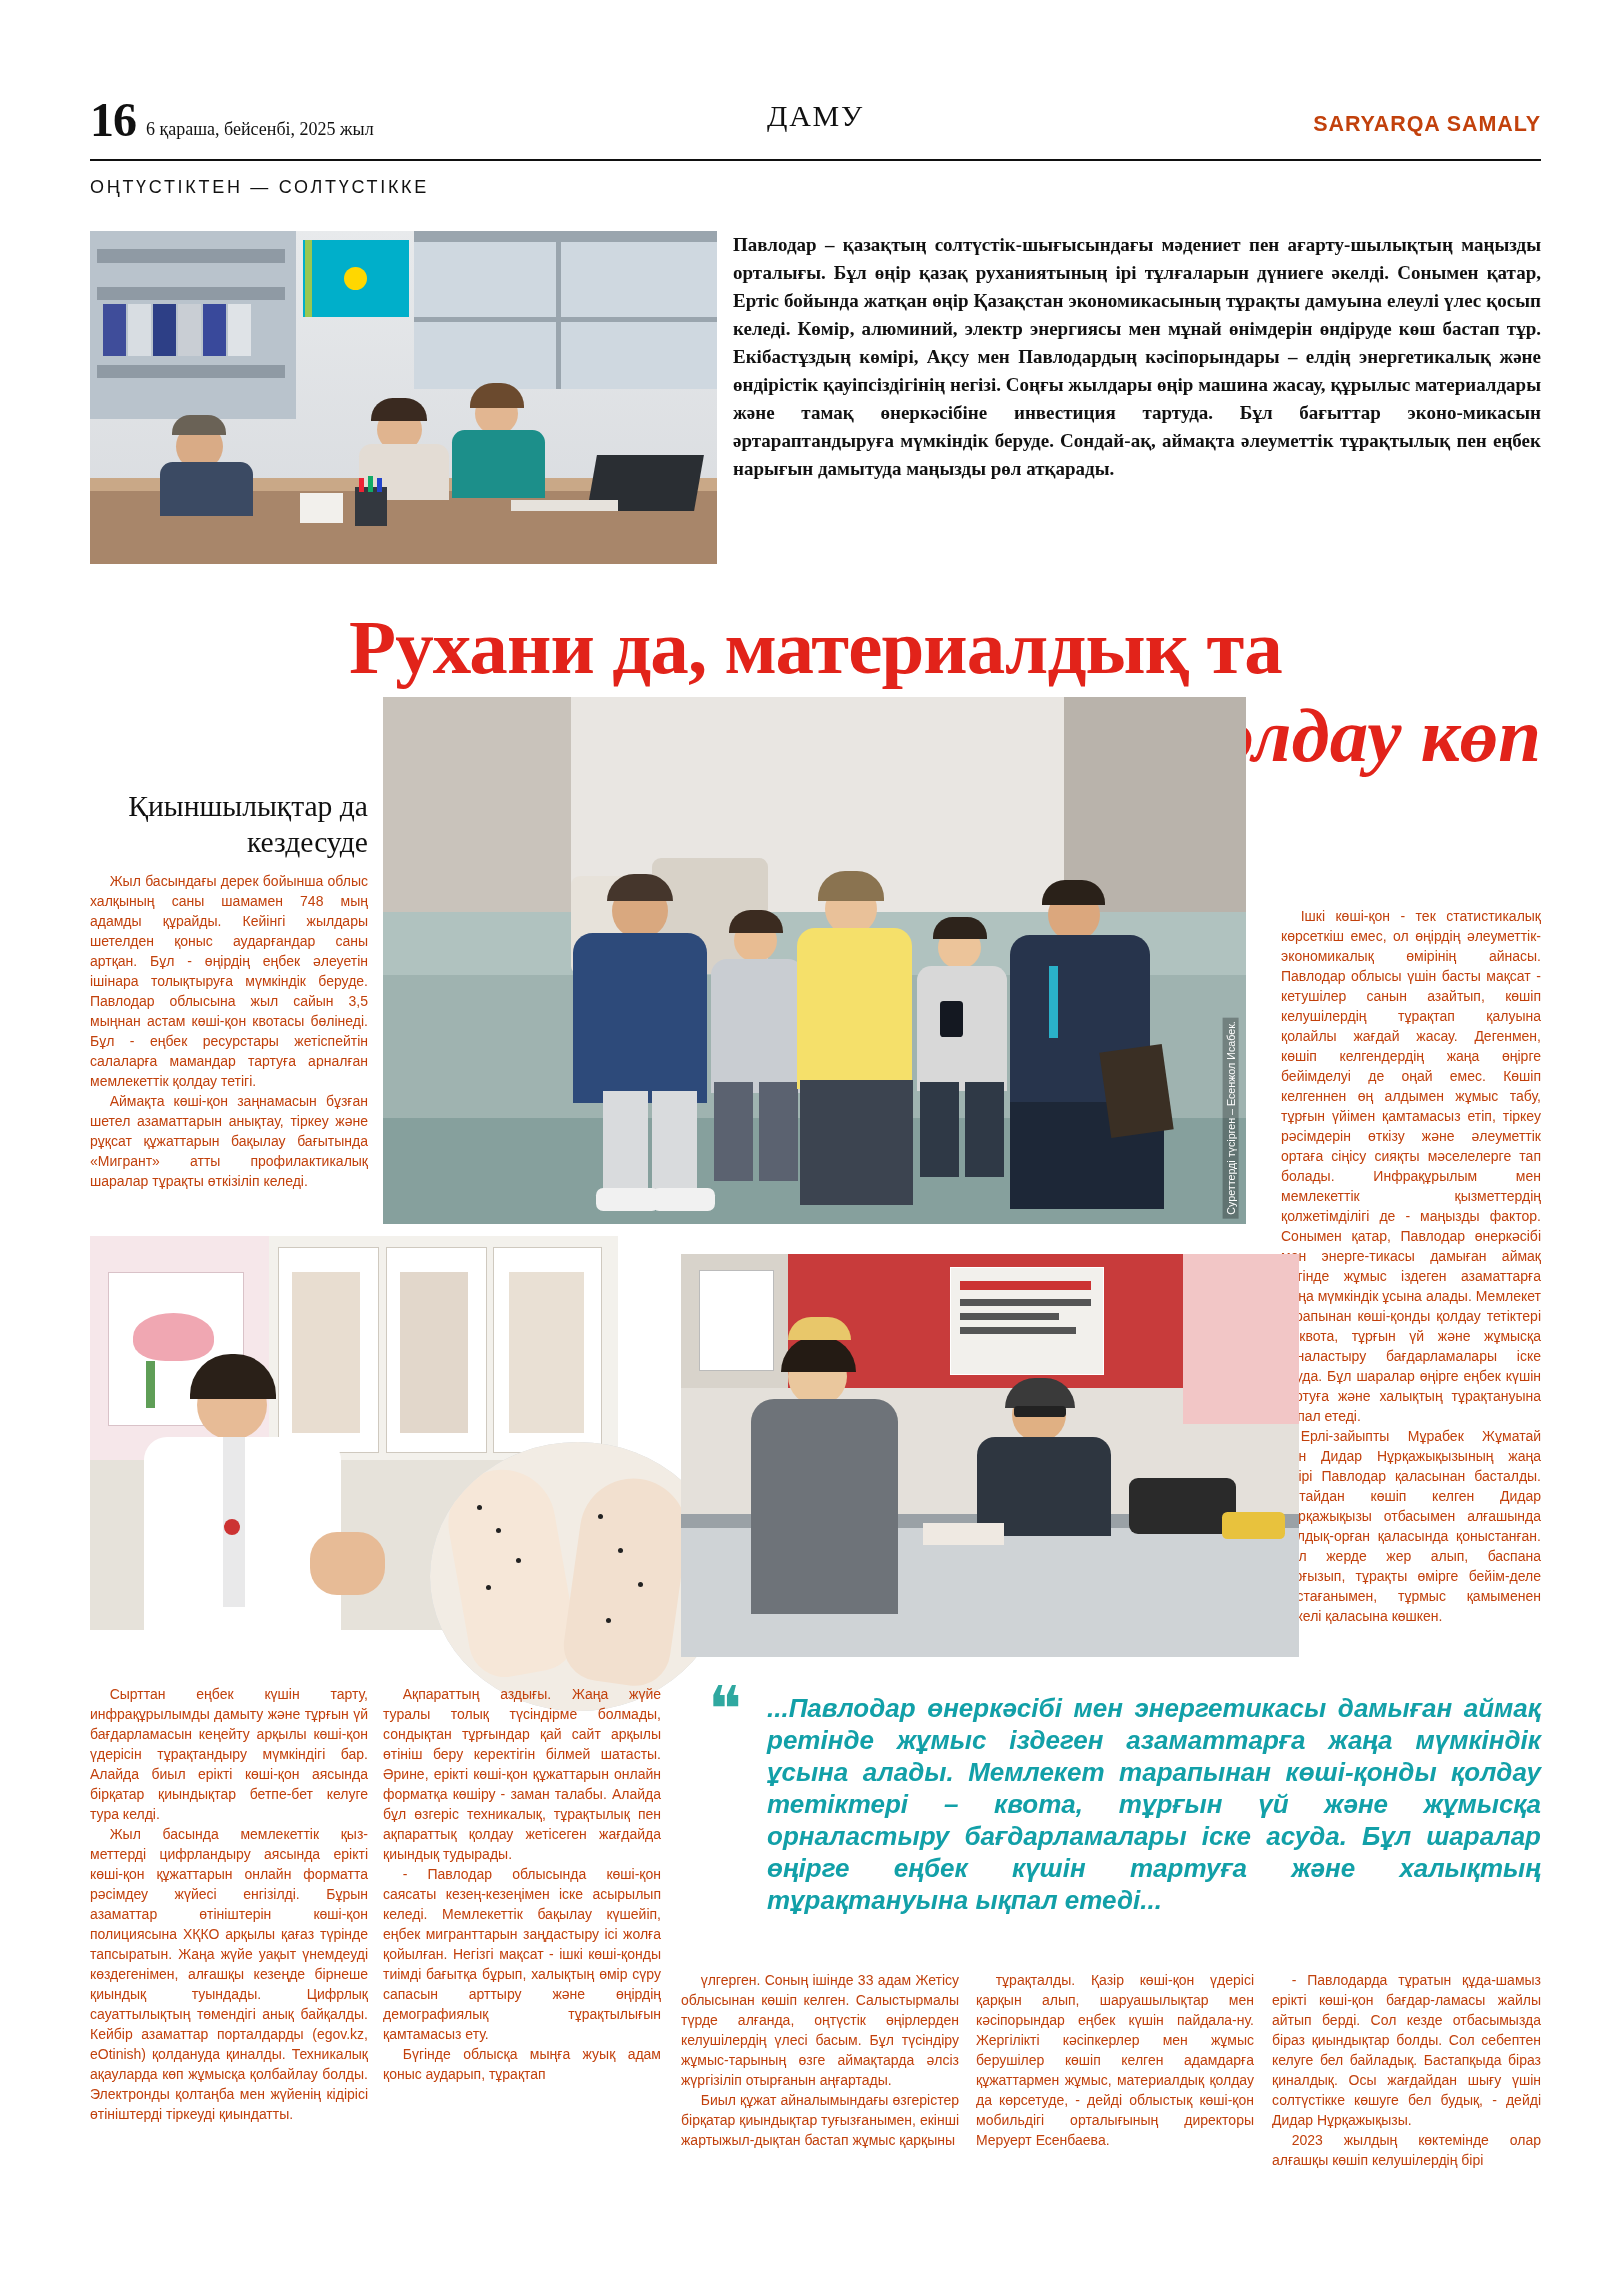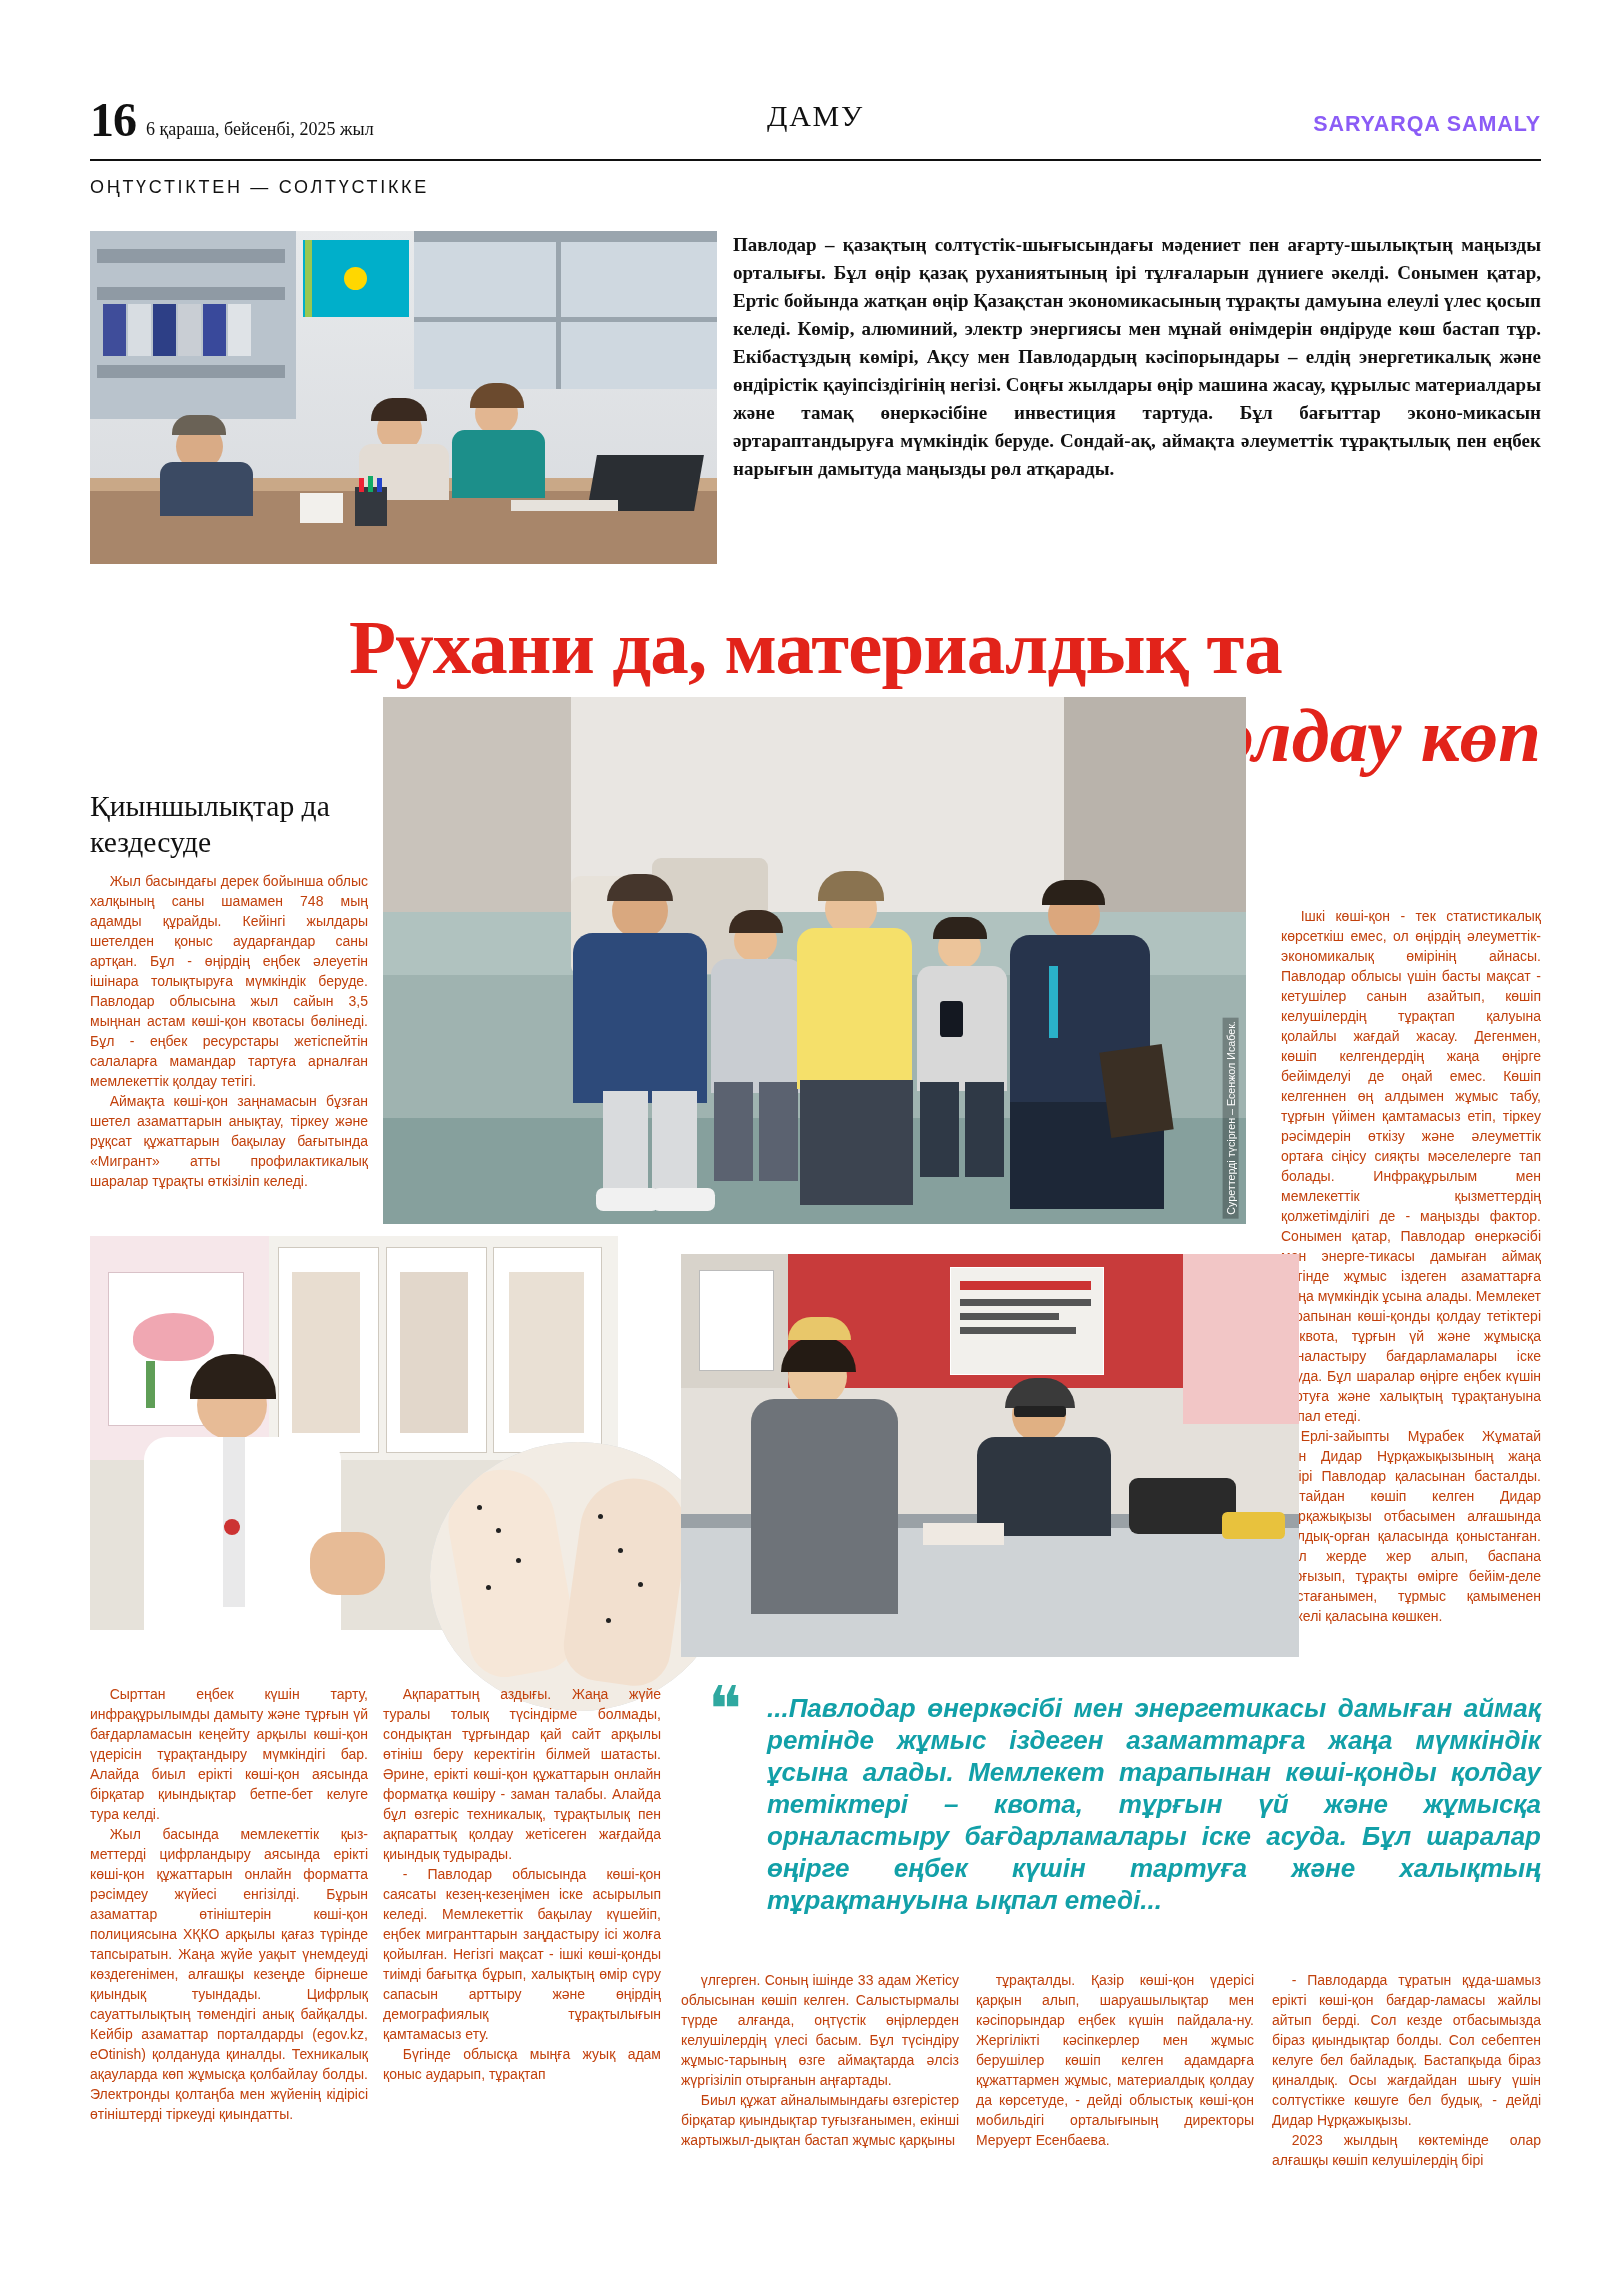--- a/index.html
+++ b/index.html
@@ -11,21 +11,21 @@
     position:relative;
     overflow:hidden;
   }
   .page{position:absolute;left:0;top:0;width:1621px;height:2293px;}
 
   
   .masthead{position:absolute;left:90px;top:99px;width:1451px;height:56px;}
   .pagenum{position:absolute;left:0;top:-7.2px;font-family:"Liberation Serif",serif;font-size:48px;font-weight:bold;color:#111;letter-spacing:-0.9px;}
   .dateline{position:absolute;left:56px;top:19.7px;font-family:"Liberation Serif",serif;font-size:18px;color:#111;}
   .section-title{position:absolute;left:0;top:0;width:1451px;text-align:center;font-family:"Liberation Serif",serif;font-size:30px;letter-spacing:1.8px;color:#111;}
-  .paper-name{position:absolute;right:0;top:12.5px;font-family:"Liberation Sans",sans-serif;font-size:21.5px;font-weight:bold;letter-spacing:0.9px;color:#8b5cf6;}
+  .paper-name{position:absolute;right:0;top:12.5px;font-family:"Liberation Sans",sans-serif;font-size:21.5px;font-weight:bold;letter-spacing:0.9px;color:#c2410c;}
   .rule{position:absolute;left:90px;top:159px;width:1451px;height:1.8px;background:#111;}
 
   .rubric{position:absolute;left:90px;top:177px;font-family:"Liberation Sans",sans-serif;font-size:18px;letter-spacing:2.7px;color:#111;}
 
   
   .photo{position:absolute;overflow:hidden;background:#cfd6dc;}
 
   #photo-top{left:90px;top:231px;width:627px;height:333px;}
 
   
@@ -33,21 +33,21 @@
     font-family:"Liberation Serif",serif;font-size:19px;line-height:28px;
     text-align:justify;font-weight:bold;color:#111;}
 
   
   .headline1{position:absolute;left:90px;top:591px;width:1451px;text-align:center;
     font-family:"Liberation Serif",serif;font-weight:bold;font-size:77px;color:#e2231a;letter-spacing:-0.9px;margin-top:12px;}
   .headline2{position:absolute;left:90px;top:691px;width:1451px;text-align:right;
     font-family:"Liberation Serif",serif;font-weight:bold;font-style:italic;font-size:77px;color:#e2231a;}
 
   
-  .subhead{font-family:"Liberation Serif",serif;font-size:29.6px;line-height:36px;text-align:left;color:#111;}
+  .subhead{font-family:"Liberation Serif",serif;font-size:29.6px;line-height:36px;text-align:right;color:#111;}
   #sub-left{position:absolute;left:90px;top:788px;width:278px;}
   .bodytext{font-family:"Liberation Sans",sans-serif;font-size:14px;line-height:20px;text-align:justify;color:#c2410c;}
   .bodytext p{margin:0 0 0 0;text-indent:19.7px;}
   #col-left-1{position:absolute;left:90px;top:871px;width:278px;}
 
   
   #sub-right{position:absolute;left:1281px;top:824px;width:260px;}
   #col-right-1{position:absolute;left:1281px;top:906px;width:260px;}
 
   

